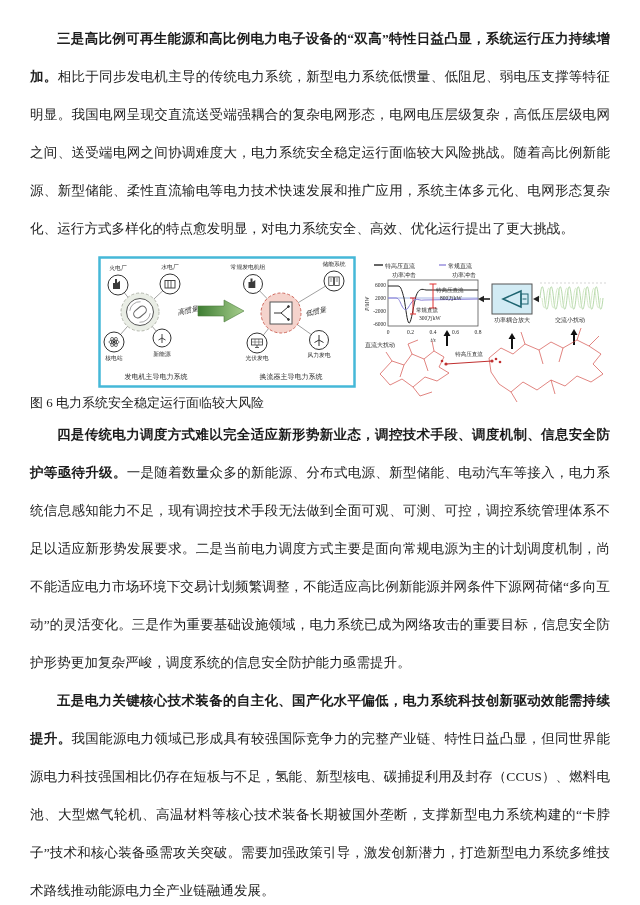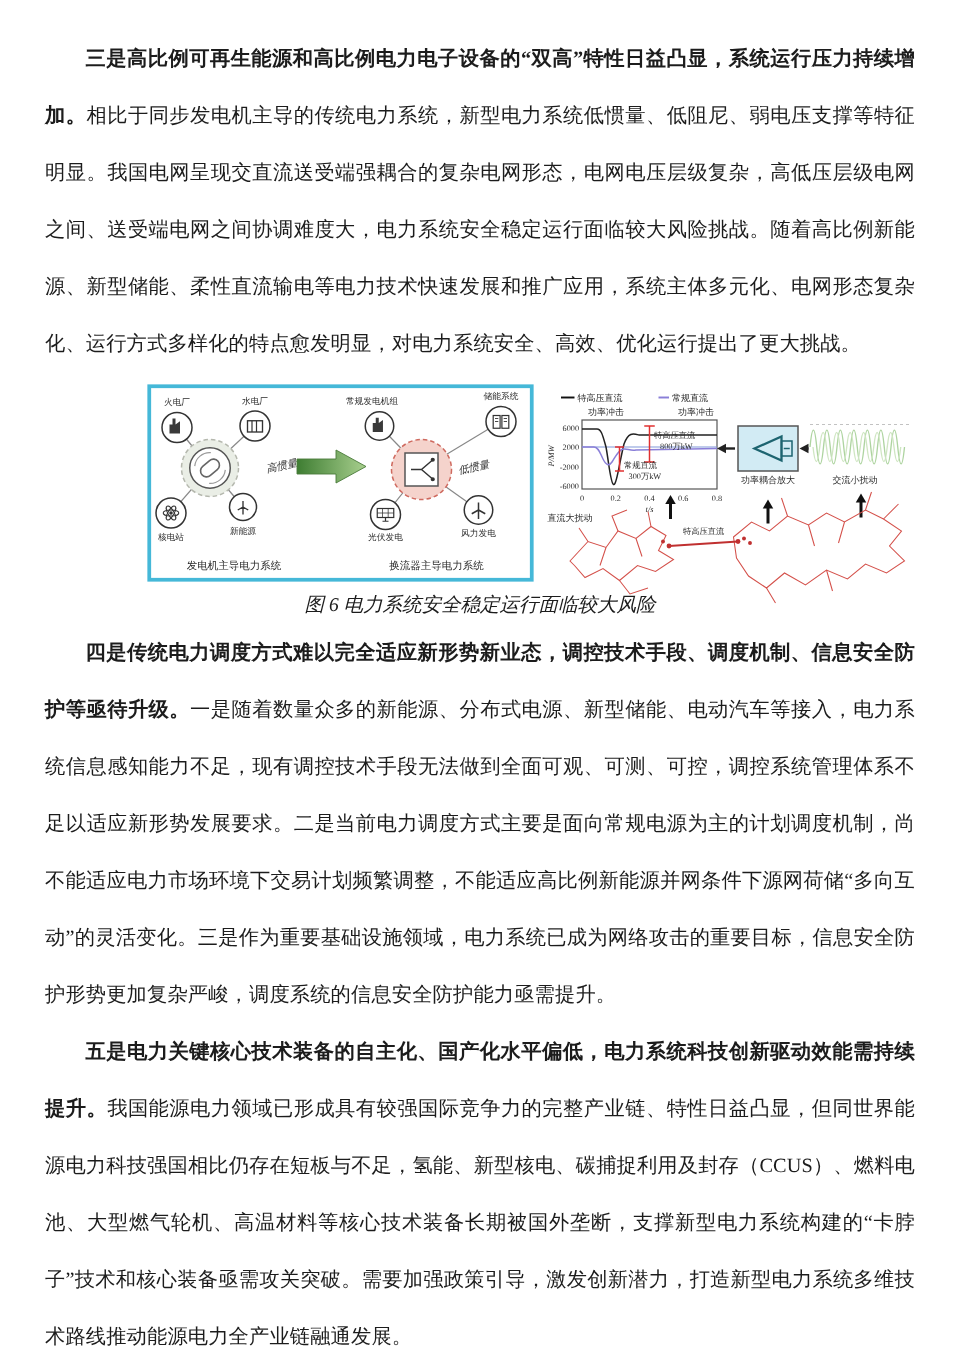--- a/index.html
+++ b/index.html
@@ -26,25 +26,24 @@
     height:142px;
     margin:0;
   }
   .fig-left{position:absolute;left:68px;top:8px;}
   .fig-right{position:absolute;left:332px;top:0;}
   .fig text{
     font-family:"Liberation Serif","DejaVu Serif",serif;
     fill:#2a2a2a;
   }
   .caption{
-    text-align:center;
+    text-align:left;
     font-size:13px;
     line-height:22px;
     margin:2px 0 2px 0;
-    font-style:italic;
   }
 </style>
 </head>
 <body>
 
 <div class="page">
   <div class="content">
 
     <p class="para"><span class="bold">三是高比例可再生能源和高比例电力电子设备的“双高”特性日益凸显，系统运行压力持续增加。</span><span>相比于同步发电机主导的传统电力系统，新型电力系统低惯量、低阻尼、弱电压支撑等特征明显。我国电网呈现交直流送受端强耦合的复杂电网形态，电网电压层级复杂，高低压层级电网之间、送受端电网之间协调难度大，电力系统安全稳定运行面临较大风险挑战。随着高比例新能源、新型储能、柔性直流输电等电力技术快速发展和推广应用，系统主体多元化、电网形态复杂化、运行方式多样化的特点愈发明显，对电力系统安全、高效、优化运行提出了更大挑战。</span></p>
 

